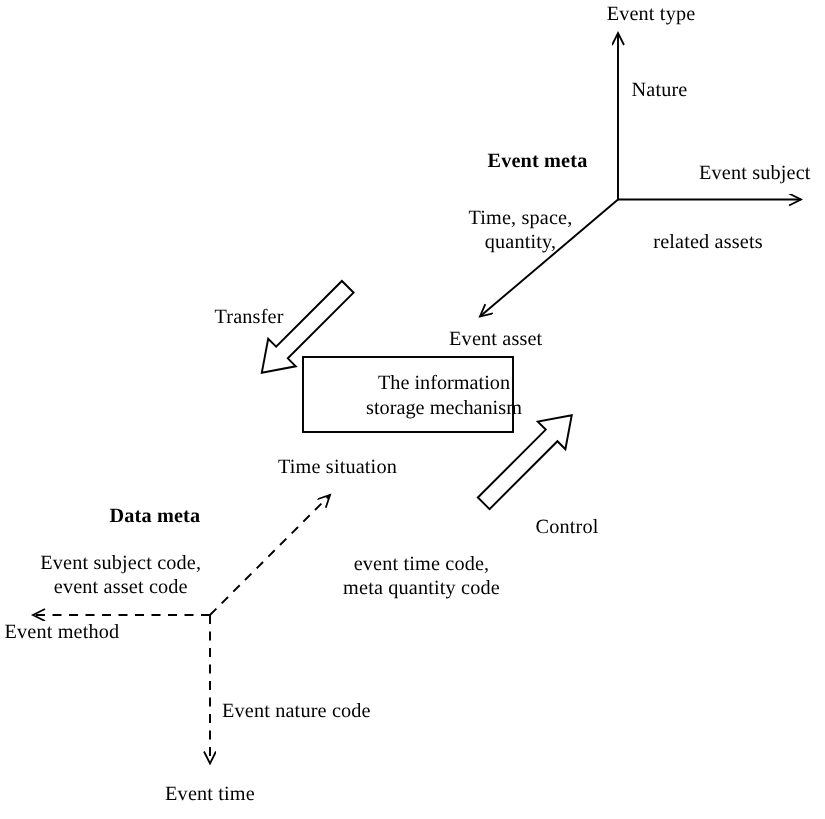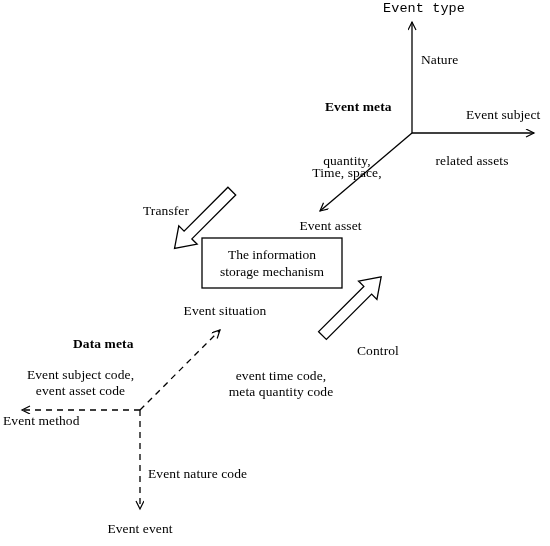--- a/index.html
+++ b/index.html
@@ -41,20 +41,21 @@
   .box-text {
     position: absolute;
     display: flex;
     align-items: center;
     justify-content: center;
     text-align: center;
     font-family: "Liberation Serif", "DejaVu Serif", serif;
     font-size: 13.5px;
     line-height: 17px;
     color: #000000;
+    padding-left: 24px;
   }
 </style>
 </head>
 <body>
 
 <div id="canvas">
 
   <svg id="diagram-svg" viewBox="0 0 550 546">
     <defs>
       <marker id="arrow-open" markerWidth="12" markerHeight="12" refX="9" refY="4" orient="auto" markerUnits="userSpaceOnUse">
@@ -78,55 +79,55 @@
 
     <g transform="translate(200,223) rotate(135)">
       <path d="M -45,-5.5 L 17,-5.5 L 17,-13 L 36,0 L 17,13 L 17,5.5 L -45,5.5 Z" fill="#ffffff" stroke="#000000" stroke-width="1.3" stroke-linejoin="miter"></path>
     </g>
 
     <g transform="translate(355,303) rotate(-45)">
       <path d="M -46,-5.5 L 18,-5.5 L 18,-13 L 37,0 L 18,13 L 18,5.5 L -46,5.5 Z" fill="#ffffff" stroke="#000000" stroke-width="1.3" stroke-linejoin="miter"></path>
     </g>
   </svg>
 
-  <div class="lbl center" style="left:379px; top:1px; width:90px;font-family:Liberation Mono, monospace;">Event type</div>
+  <div class="lbl center" style="left:389px; top:1px; width:90px;">Event type</div>
 
   <div class="lbl" style="left:421px; top:52px;">Nature</div>
 
   <div class="lbl bold" style="left:325px; top:99px;">Event meta</div>
 
   <div class="lbl" style="left:466px; top:107px;">Event subject</div>
 
   <div class="lbl center" style="left:418px; top:153px; width:108px;">related assets</div>
 
-  <div class="lbl center" style="left:297px; top:137px; width:100px;margin-top:28px;">Time, space,</div>
+  <div class="lbl center" style="left:297px; top:137px; width:100px;">Time, space,</div>
   <div class="lbl center" style="left:297px; top:153px; width:100px;">quantity,</div>
 
   <div class="lbl center" style="left:273px; top:218px; width:115px;">Event asset</div>
 
   <div class="lbl" style="left:143px; top:203px;">Transfer</div>
 
   <div class="lbl" style="left:357px; top:307px;margin-top:36px;">Control</div>
 
   <div class="box-text" style="left:202px; top:238px; width:140px; height:50px;">
     <div>
       <div>The information</div>
       <div>storage mechanism</div>
     </div>
   </div>
 
-  <div class="lbl center" style="left:173px; top:303px; width:104px;">Event situation</div>
+  <div class="lbl center" style="left:173px; top:303px; width:104px;">Time situation</div>
 
   <div class="lbl bold" style="left:73px; top:336px;">Data meta</div>
 
   <div class="lbl center" style="left:18px; top:367px; width:125px;">Event subject code,</div>
   <div class="lbl center" style="left:18px; top:383px; width:125px;">event asset code</div>
 
   <div class="lbl" style="left:3px; top:413px;">Event method</div>
 
   <div class="lbl center" style="left:206px; top:368px; width:150px;">event time code,</div>
   <div class="lbl center" style="left:206px; top:384px; width:150px;">meta quantity code</div>
 
   <div class="lbl" style="left:148px; top:466px;">Event nature code</div>
 
-  <div class="lbl center" style="left:87px; top:521px; width:106px;">Event event</div>
+  <div class="lbl center" style="left:87px; top:521px; width:106px;">Event time</div>
 
 </div>
 
 </body></html>

